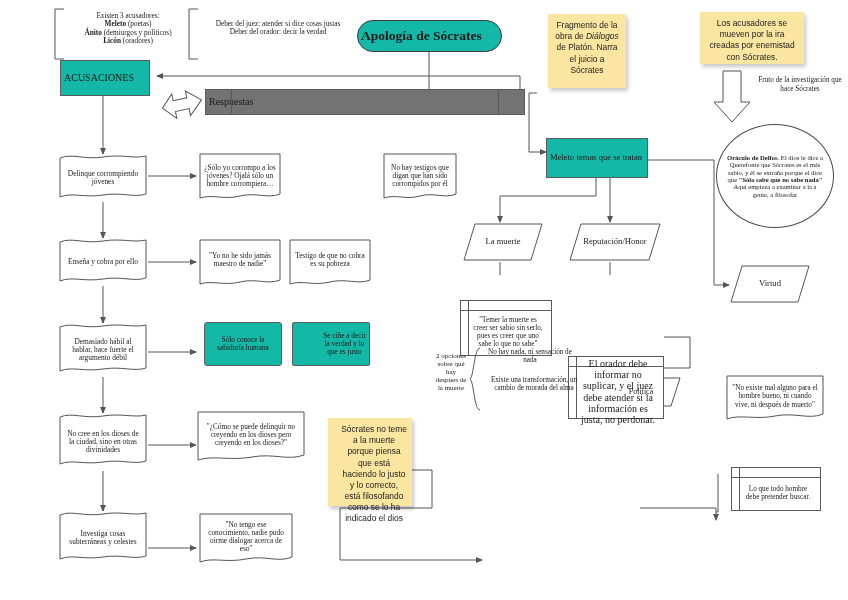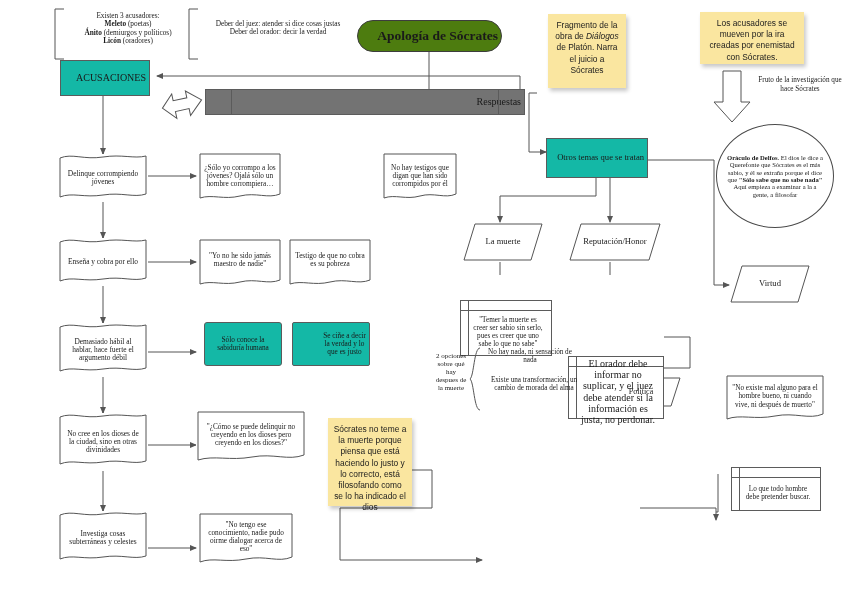--- a/index.html
+++ b/index.html
@@ -2,28 +2,28 @@
 <html><head>
 <meta charset="utf-8">
 <style>
   html,body{margin:0;padding:0;background:#ffffff;}
   body{width:848px;height:600px;position:relative;overflow:hidden;
        font-family:"Liberation Serif",serif;color:#1a1a1a;}
   #canvas{position:absolute;left:0;top:0;width:848px;height:600px;}
   svg#wires{position:absolute;left:0;top:0;width:848px;height:600px;pointer-events:none;}
 
   .node{position:absolute;box-sizing:border-box;display:flex;align-items:center;
-        justify-content:flex-end;text-align:center;line-height:1.12;}
+        justify-content:flex-start;text-align:center;line-height:1.12;}
   .node .t{display:block;padding:0 3px;}
 
   
   .rect{border:1px solid #5b5b5b;background:#14b8a6;}
 
   
-  .stadium{border:1px solid #3d3d3d;border-radius:34px;background:#4d7c0f;
+  .stadium{border:1px solid #3d3d3d;border-radius:34px;background:#14b8a6;
            font-weight:bold;font-size:13.5px;}
 
   
   .circle{border:1px solid #4a4a4a;border-radius:50%;background:#fff;}
 
   
   .doc{background:#fff;}
   .doc svg{position:absolute;left:0;top:0;width:100%;height:100%;}
   .doc .txt{position:relative;z-index:2;padding:0 6px;width:100%;}
 
@@ -142,21 +142,21 @@
   <div class="node note" style="left:548px;top:14px;width:78px;height:74px;">
     <div class="txt">
       <span>Fragmento de la obra de </span><span class="i">Diálogos</span><span> de Platón. Narra el juicio a Sócrates</span>
     </div>
   </div>
 
   <div class="node note" style="left:700px;top:12px;width:104px;height:52px;">
     <div class="txt">Los acusadores se mueven por la ira creadas por enemistad con Sócrates.</div>
   </div>
 
-  <div class="node note" style="left:328px;top:418px;width:84px;height:88px;">
+  <div class="node note" style="left:328px;top:418px;width:84px;height:88px;padding-left:8px;">
     <div class="txt">Sócrates no teme a la muerte porque piensa que está haciendo lo justo y lo correcto, está filosofando como se lo ha indicado el dios</div>
   </div>
 
   <div style="position:absolute;left:712px;top:70px;width:40px;height:54px;">
     <svg width="40" height="54" viewBox="0 0 40 54">
       <path d="M11,1 L29,1 L29,32 L38,32 L20,52 L2,32 L11,32 Z" fill="#fff" stroke="#555" stroke-width="1"></path>
     </svg>
   </div>
   <div style="position:absolute;left:756px;top:76px;width:88px;font-size:7.2px;text-align:center;line-height:1.2;">Fruto de la investigación que hace Sócrates</div>
 
@@ -258,21 +258,21 @@
   </div>
 
   <div class="node doc" style="left:198px;top:512px;width:96px;height:56px;font-size:7.3px;">
     <svg viewBox="0 0 96 56" preserveAspectRatio="none">
         <path d="M2,2 L94,2 L94,45 C80,51 68,43 48,47 C28,51 15,45 2,50 Z" fill="#fff" stroke="#555" stroke-width="1"></path>
       </svg>
     <div class="txt" style="margin-top:-6px;">"No tengo ese conocimiento, nadie pudo oirme dialogar acerca de eso"</div>
   </div>
 
   <div class="node rect" style="left:546px;top:138px;width:102px;height:40px;font-size:8.6px;">
-    <span class="t">Otros temas que  se tratan</span>
+    <span class="t">Meleto temas que  se tratan</span>
   </div>
 
   <div class="node para" style="left:462px;top:222px;width:82px;height:40px;font-size:8.6px;">
     <svg viewBox="0 0 82 40" preserveAspectRatio="none">
         <path d="M13,2 L80,2 L69,38 L2,38 Z" fill="#fff" stroke="#555" stroke-width="1"></path>
       </svg>
     <div class="txt">La muerte</div>
   </div>
 
   <div class="node para" style="left:568px;top:222px;width:94px;height:40px;font-size:8.6px;">

